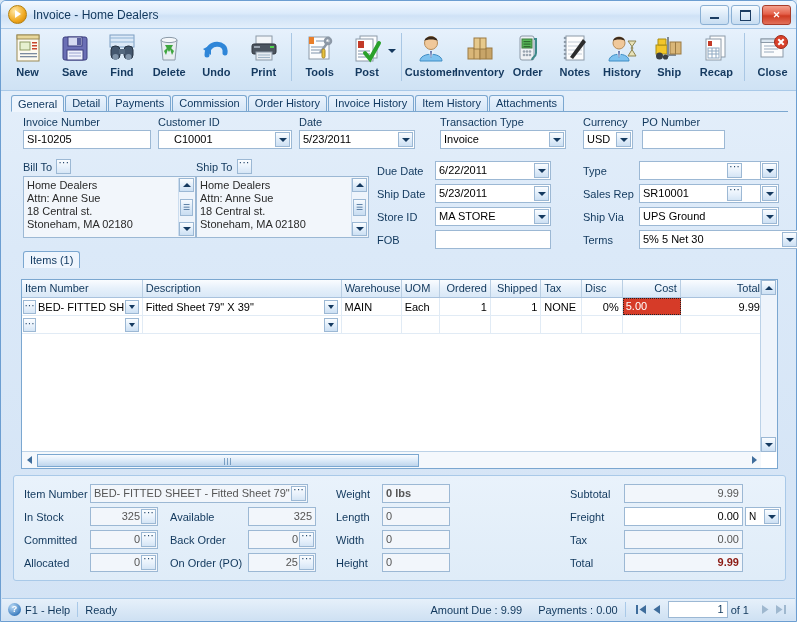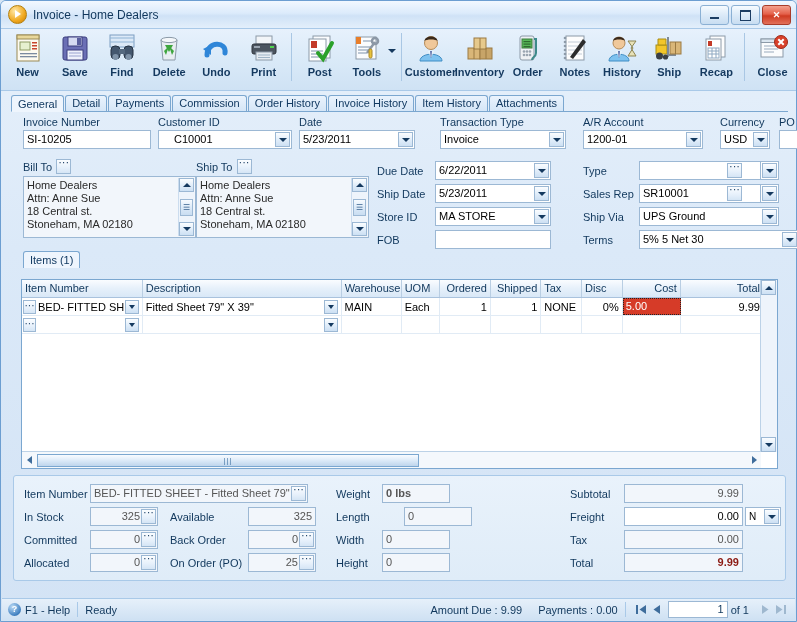--- a/index.html
+++ b/index.html
@@ -295,51 +295,51 @@
         </svg>
       </span>
       <span class="lbl">Print</span>
     </div>
 
     <div class="tb-sep"></div>
 
     <div class="tb-item">
       <span class="tb-ico">
         <svg width="32" height="31" viewBox="0 0 32 31">
+          <rect x="5" y="4" width="20" height="22" fill="#fafcfe" stroke="#8c9aa8"></rect>
+          <rect x="5" y="4" width="5" height="7" fill="#e87e2a"></rect>
+          <g stroke="#7e93ab">
+              <line x1="12" y1="8" x2="22" y2="8"></line>
+              <line x1="7" y1="14" x2="20" y2="14"></line>
+              <line x1="7" y1="17" x2="20" y2="17"></line>
+              <line x1="7" y1="20" x2="16" y2="20"></line>
+            </g>
+          <path d="M16 20 L24 9" stroke="#8c98a6" stroke-width="2.5"></path>
+          <circle cx="24" cy="8" r="3" fill="none" stroke="#8c98a6" stroke-width="2.5"></circle>
+          <rect x="18" y="16" width="3" height="9" rx="1.4" fill="#e8c23a" stroke="#a8872a"></rect>
+        </svg>
+      </span>
+      <span class="lbl">Tools</span>
+    </div>
+
+    <div class="tb-item">
+      <span class="tb-ico">
+        <svg width="32" height="31" viewBox="0 0 32 31">
           <rect x="9" y="3" width="17" height="22" fill="#fbfcfe" stroke="#8c9aa8"></rect>
           <rect x="5" y="6" width="17" height="22" fill="#ffffff" stroke="#8c9aa8"></rect>
           <rect x="7" y="8" width="6" height="7" fill="#c33a28"></rect>
           <g stroke="#7e93ab">
               <line x1="7" y1="18" x2="19" y2="18"></line>
               <line x1="7" y1="21" x2="19" y2="21"></line>
               <line x1="7" y1="24" x2="19" y2="24"></line>
             </g>
           <path d="M14 20 L19 26 L28 10" stroke="#2aa12a" stroke-width="4" fill="none" stroke-linecap="round"></path>
         </svg>
       </span>
       <span class="lbl">Post</span>
-    </div>
-
-    <div class="tb-item">
-      <span class="tb-ico">
-        <svg width="32" height="31" viewBox="0 0 32 31">
-          <rect x="5" y="4" width="20" height="22" fill="#fafcfe" stroke="#8c9aa8"></rect>
-          <rect x="5" y="4" width="5" height="7" fill="#e87e2a"></rect>
-          <g stroke="#7e93ab">
-              <line x1="12" y1="8" x2="22" y2="8"></line>
-              <line x1="7" y1="14" x2="20" y2="14"></line>
-              <line x1="7" y1="17" x2="20" y2="17"></line>
-              <line x1="7" y1="20" x2="16" y2="20"></line>
-            </g>
-          <path d="M16 20 L24 9" stroke="#8c98a6" stroke-width="2.5"></path>
-          <circle cx="24" cy="8" r="3" fill="none" stroke="#8c98a6" stroke-width="2.5"></circle>
-          <rect x="18" y="16" width="3" height="9" rx="1.4" fill="#e8c23a" stroke="#a8872a"></rect>
-        </svg>
-      </span>
-      <span class="lbl">Tools</span>
     </div>
     <div class="tb-caret">
         <span class="caret-d"></span>
       </div>
 
     <div class="tb-sep"></div>
 
     <div class="tb-item">
       <span class="tb-ico">
         <svg width="32" height="31" viewBox="0 0 32 31">
@@ -516,29 +516,20 @@
           <span>5/23/2011</span>
           <span class="arrow">
               <i></i>
             </span>
         </div>
       </div>
       <div style="width:143px;">
         <div class="lbl">Transaction Type</div>
         <div class="field combo" style="width:126px;margin-top:2px;">
           <span>Invoice</span>
-          <span class="arrow">
-              <i></i>
-            </span>
-        </div>
-      </div>
-      <div style="width:137px;">
-        <div class="lbl">A/R Account</div>
-        <div class="field combo" style="width:120px;margin-top:2px;">
-          <span>1200-01</span>
           <span class="arrow">
               <i></i>
             </span>
         </div>
       </div>
       <div style="width:59px;">
         <div class="lbl">Currency</div>
         <div class="field combo" style="width:50px;margin-top:2px;">
           <span>USD</span>
           <span class="arrow">
@@ -807,21 +798,21 @@
           <span class="ellip" style="position:absolute;right:1px;top:1px;"></span>
         </span>
       </div>
     </div>
 
     <div style="position:absolute;left:322px;top:8px;">
       <div class="row" style="margin-bottom:4px;">
         <span class="lbl" style="width:46px;">Weight</span>
         <span class="field ro" style="width:68px;font-weight:bold;">0 lbs</span>
       </div>
-      <div class="row" style="margin-bottom:4px;gap:22px;">
+      <div class="row" style="margin-bottom:4px;">
         <span class="lbl" style="width:46px;">Length</span>
         <span class="field ro" style="width:68px;">0</span>
       </div>
       <div class="row" style="margin-bottom:4px;">
         <span class="lbl" style="width:46px;">Width</span>
         <span class="field ro" style="width:68px;">0</span>
       </div>
       <div class="row">
         <span class="lbl" style="width:46px;">Height</span>
         <span class="field ro" style="width:68px;">0</span>

